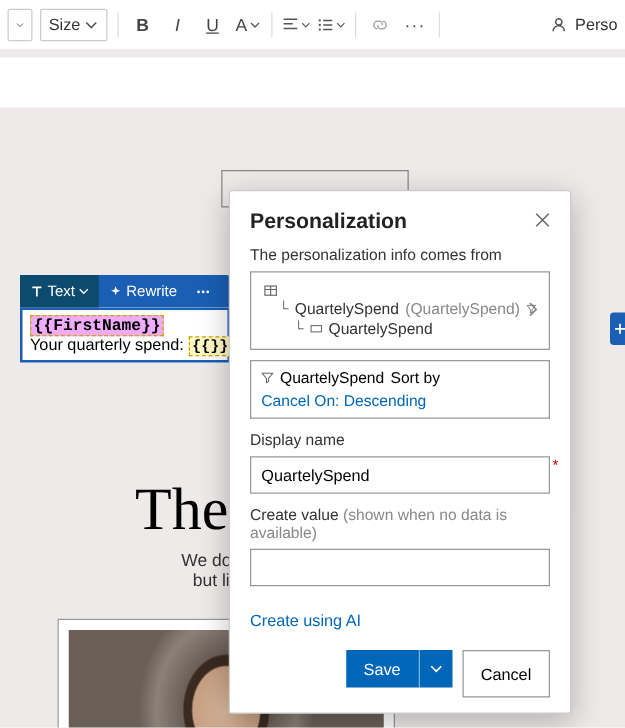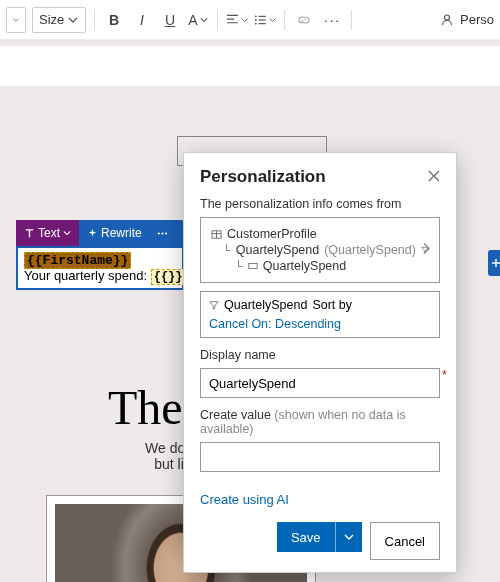--- a/index.html
+++ b/index.html
@@ -13,23 +13,23 @@
   .tb-right { margin-left: auto; display: flex; align-items: center; gap: 6px; font-size: 13px; }
 
   
   .canvas { position: relative; background: #edeae9; height: 542px; padding-top: 50px; }
   .doc-box { background: #fff; width: 100%; height: 40px; position: absolute; top: 6px; left: 0; }
   .insert-box-outline { position: absolute; top: 96px; left: 177px; width: 150px; height: 30px; border: 1px solid #888; }
 
   .edit-region { position: absolute; top: 180px; left: 16px; width: 168px; }
   .edit-toolbar { display: flex; background: #1a5fb4; height: 26px; align-items: center; border-radius: 3px 3px 0 0; color: #fff; font-size: 12px; }
   .edit-tb-item { display: flex; align-items: center; gap: 3px; padding: 0 8px; height: 100%; cursor: pointer; }
-  .edit-tb-item.primary { background: #701a75; }
+  .edit-tb-item.primary { background: #0c4a6e; }
   .edit-content { border: 2px solid #1a5fb4; background: #fff; padding: 4px 6px; font-size: 13px; }
-  .token { background: #a16207; border: 1px dashed #c9a400; padding: 0 2px; font-family: "Courier New", monospace; font-weight: bold; color: #000; }
+  .token { background: #f0abfc; border: 1px dashed #c9a400; padding: 0 2px; font-family: "Courier New", monospace; font-weight: bold; color: #000; }
   .token-small { background: #fff8c5; border: 1px dashed #c9a400; padding: 0 2px; font-family: "Courier New", monospace; font-weight: bold; font-size: 12px; color: #000; }
 
   .side-handle { position: absolute; right: -4px; top: 210px; width: 16px; height: 26px; background: #1a5fb4; border-radius: 3px; display:flex; align-items:center; justify-content:center; color:#fff; font-size:11px;}
 
   .big-heading { position: absolute; top: 340px; left: 108px; font-family: Georgia, serif; font-size: 48px; color: #000; }
   .sub-text { position: absolute; top: 400px; left: 124px; font-size: 14px; color: #333; text-align: center; width: 90px; }
 
   .photo-frame { position: absolute; top: 455px; left: 46px; width: 270px; height: 160px; border: 1px solid #999; background: #fff; padding: 8px; }
   .photo { width: 100%; height: 100%; background: radial-gradient(ellipse 70px 90px at 50% 45%, #d8b89c 0%, #c79f82 38%, #3a2b20 40%, #3a2b20 48%, #6b6058 50%, #8c8178 80%, #6b6058 100%); }
 
@@ -197,21 +197,20 @@
       </div>
     </div>
 
     <div class="section-label">The personalization info comes from</div>
     <div class="tree-box">
       <div class="tree-row">
         <svg class="mini-icon" width="11" height="11" viewBox="0 0 12 12">
             <rect x="1" y="2" width="10" height="8" stroke="#666" fill="none"></rect>
             <path d="M1 5h10M6 2v8" stroke="#666"></path>
           </svg>
-        <span>CustomerProfile</span>
       </div>
       <div class="tree-row tree-indent-1">
         <span class="mini-icon">└</span>
         <span>QuartelySpend</span>
         <span class="muted">(QuartelySpend)</span>
         <svg class="filter-icon" width="10" height="10" viewBox="0 0 12 12">
             <path d="M1 2h10L7 7v3l-2 1V7z" stroke="#666" fill="none" stroke-width="1"></path>
           </svg>
       </div>
       <div class="tree-row tree-indent-2">

